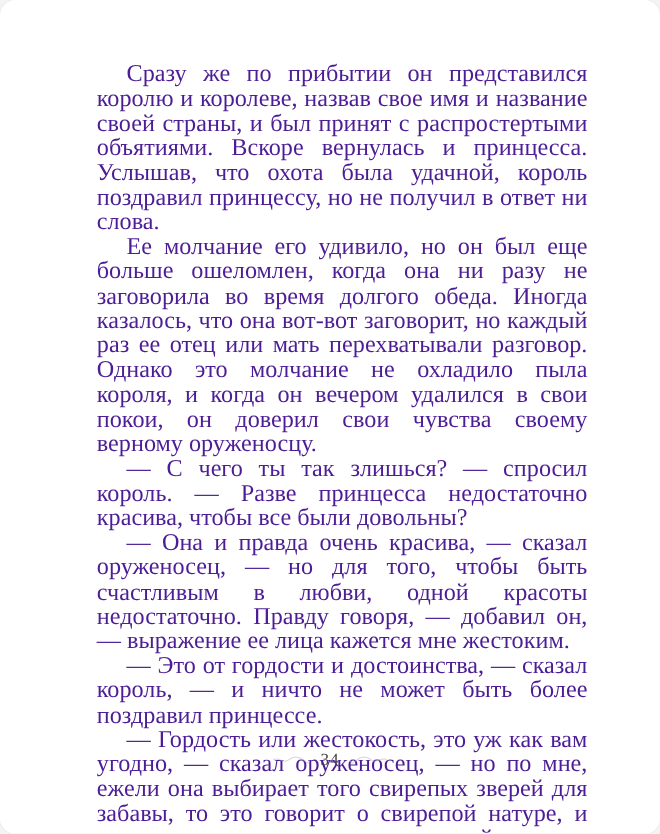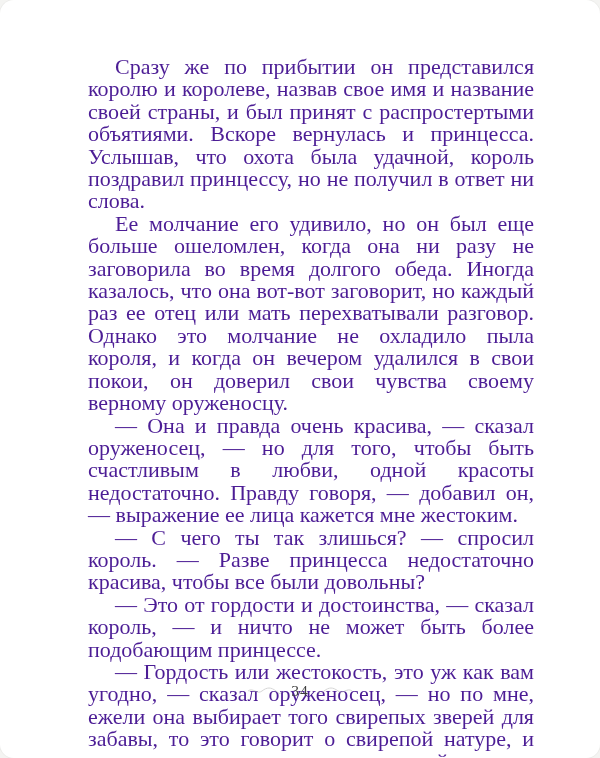--- a/index.html
+++ b/index.html
@@ -60,23 +60,23 @@
   }
 </style>
 </head>
 <body>
 
 <div class="page">
 
   <div class="text-block">
     <p>Сразу же по прибытии он представился королю и королеве, назвав свое имя и название своей страны, и был принят с распростертыми объятиями. Вскоре вернулась и принцесса. Услышав, что охота была удачной, король поздравил принцессу, но не получил в ответ ни слова.</p>
     <p>Ее молчание его удивило, но он был еще больше ошеломлен, когда она ни разу не заговорила во время долгого обеда. Иногда казалось, что она вот-вот заговорит, но каждый раз ее отец или мать перехватывали разговор. Однако это молчание не охладило пыла короля, и когда он вечером удалился в свои покои, он доверил свои чувства своему верному оруженосцу.</p>
+    <p>— С чего ты так злишься? — спросил король. — Разве принцесса недостаточно красива, чтобы все были довольны?</p>
     <p>— Она и правда очень красива, — сказал оруженосец, — но для того, чтобы быть счастливым в любви, одной красоты недостаточно. Правду говоря, — добавил он, — выражение ее лица кажется мне жестоким.</p>
-    <p>— С чего ты так злишься? — спросил король. — Разве принцесса недостаточно красива, чтобы все были довольны?</p>
-    <p>— Это от гордости и достоинства, — сказал король, — и ничто не может быть более подобающим принцессе.</p>
+    <p>— Это от гордости и достоинства, — сказал король, — и ничто не может быть более поздравил принцессе.</p>
     <p>— Гордость или жестокость, это уж как вам угодно, — сказал оруженосец, — но по мне, ежели она выбирает того свирепых зверей для забавы, то это говорит о свирепой натуре, и мне кажется подозрительным, что ей не дают заговорить.</p>
   </div>
 
   <div class="footer">
     <span class="flourish">
       <svg width="34" height="8" viewBox="0 0 34 8">
         <path d="M0 4 C 5 0, 9 8, 14 4 S 23 0, 28 4 S 32 7, 34 4" stroke="#b5b5b5" stroke-width="1" fill="none"></path>
       </svg>
     </span>
     <span class="page-number">34</span>

